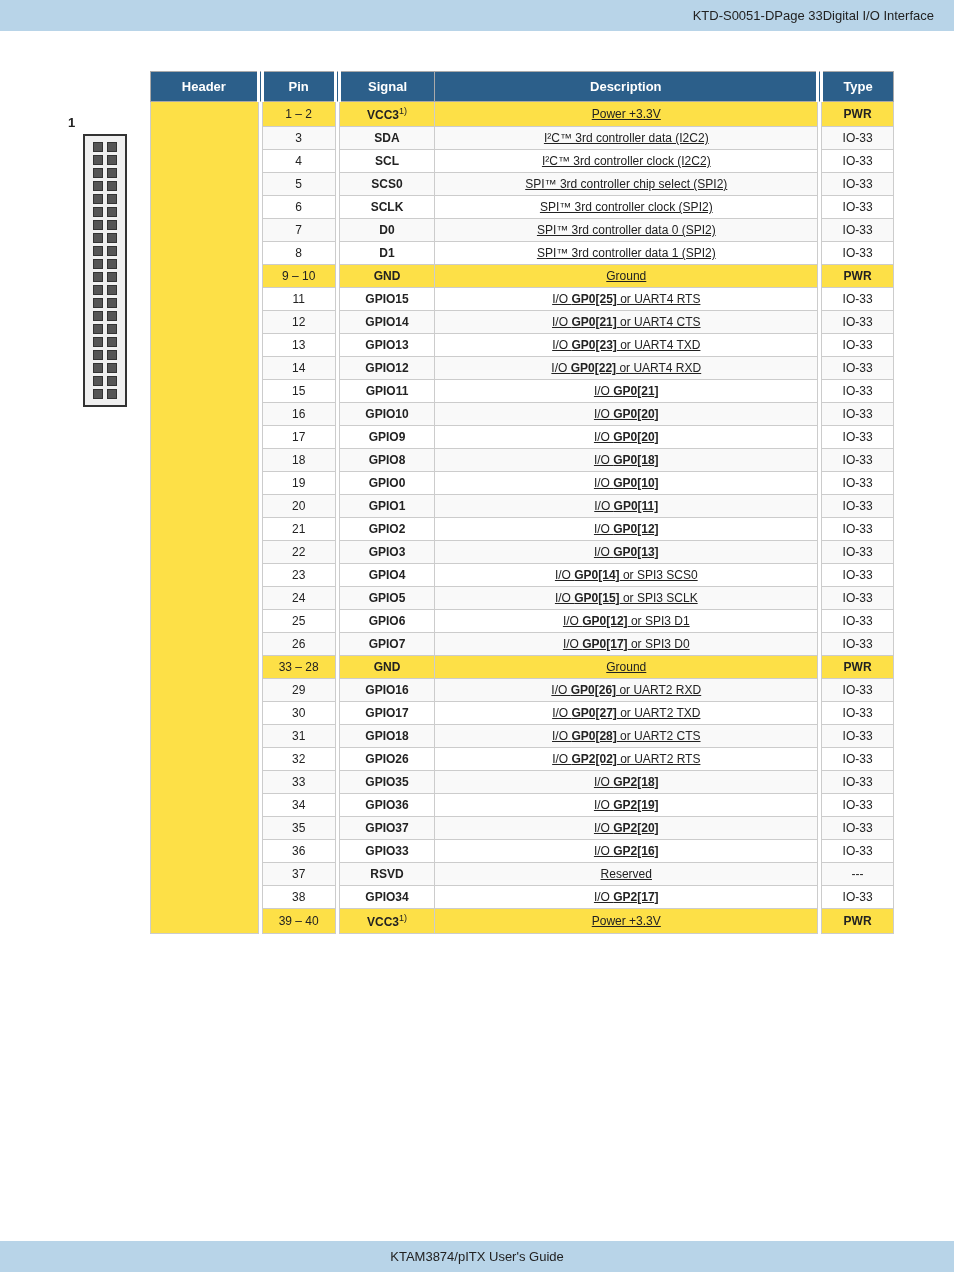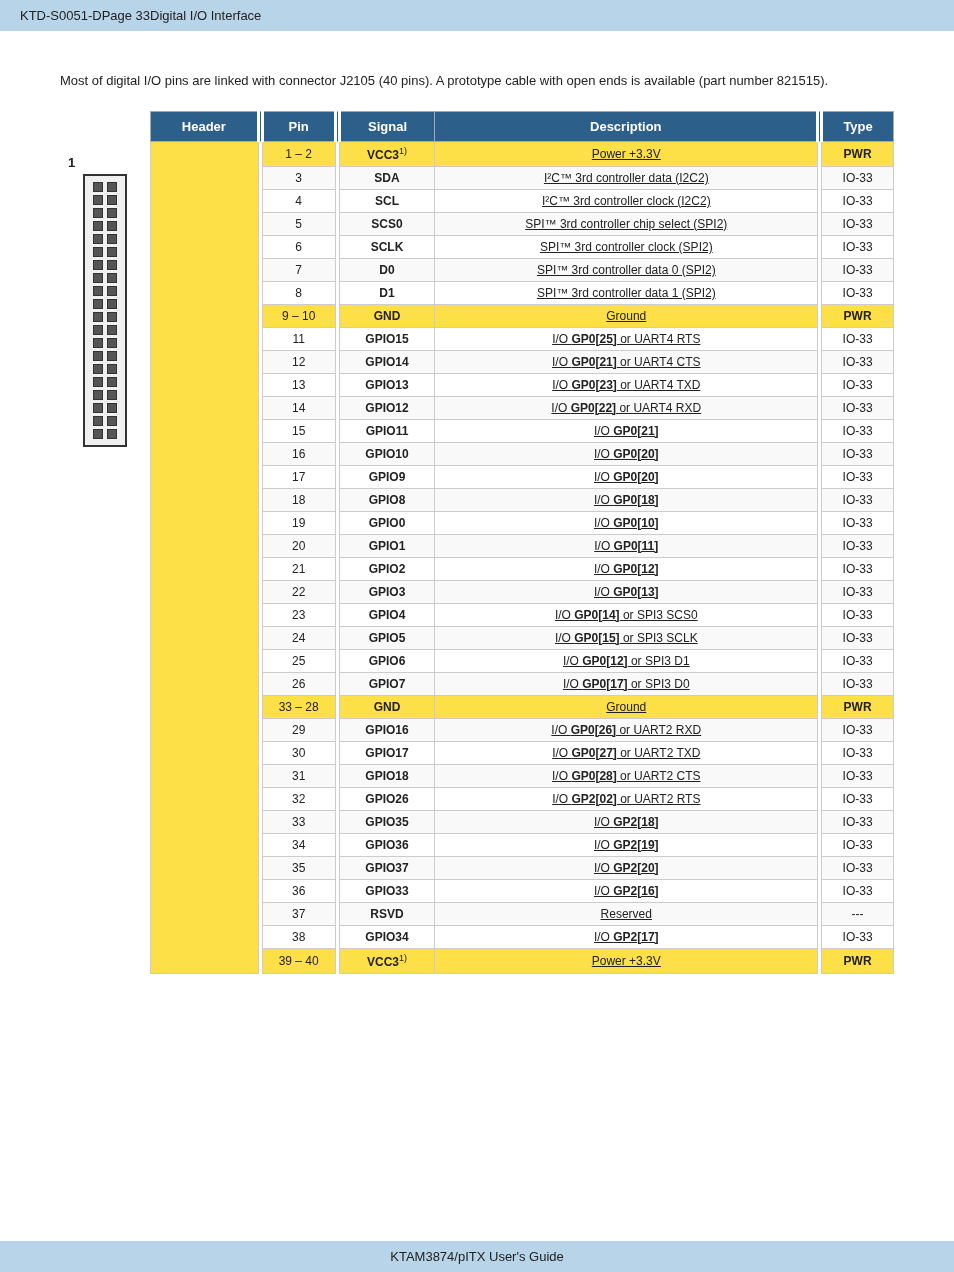--- a/index.html
+++ b/index.html
@@ -8,21 +8,21 @@
       font-size: 13px;
       background: #fff;
       color: #222;
       width: 954px;
       min-height: 1272px;
     }
 
     
     .page-header {
       display: flex;
-      justify-content: flex-start;
+      justify-content: flex-end;
       align-items: center;
       background: #b8d4e8;
       padding: 8px 20px;
       font-size: 13px;
     }
 
     
     .page-footer {
       position: fixed;
       bottom: 0;
@@ -144,21 +144,20 @@
 
 <div class="page-header">
   <span>KTD-S0051-D</span>
   <span>Page 33</span>
   <span>Digital I/O Interface</span>
 </div>
 
 <div class="main-content">
 
 
-  <p class="description">Most of digital I/O pins are linked with connector J2105 (40 pins). A prototype cable with open ends is available (part number 821515).</p>
 
   <div class="table-container">
 
     <div class="connector-graphic">
       <span class="connector-label">1</span>
       <div class="connector-body" id="connector-body">
 
       <div class="pin-row">
             <div class="pin"></div>
             <div class="pin"></div>

